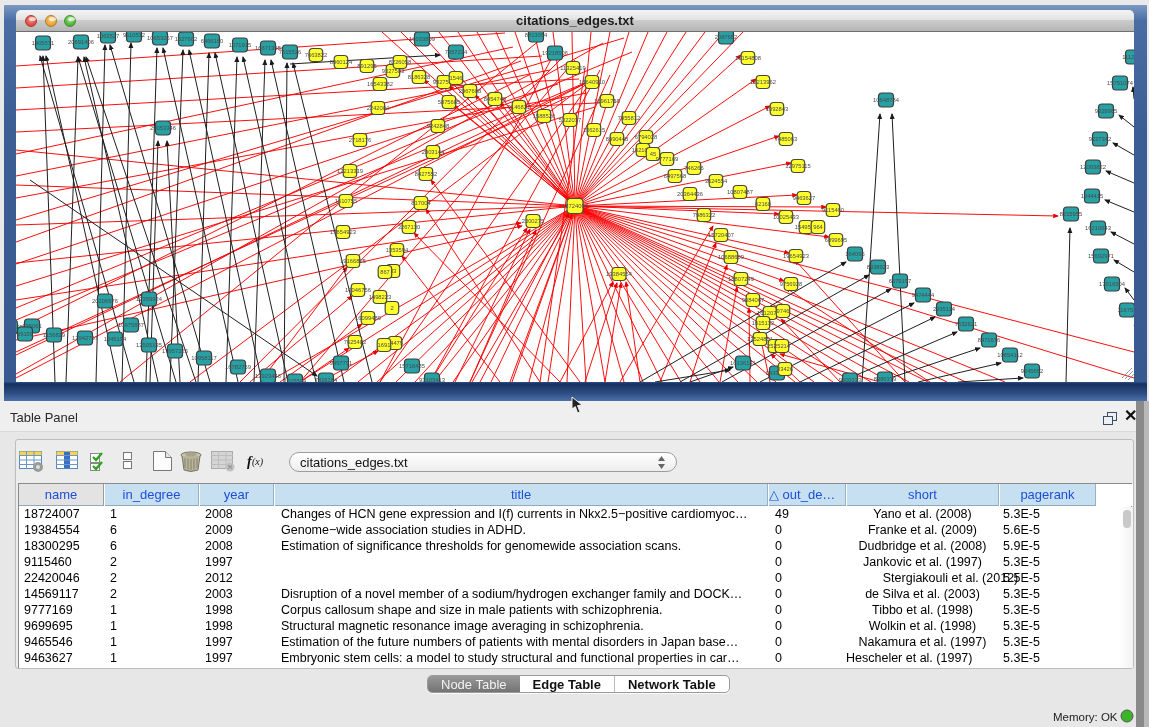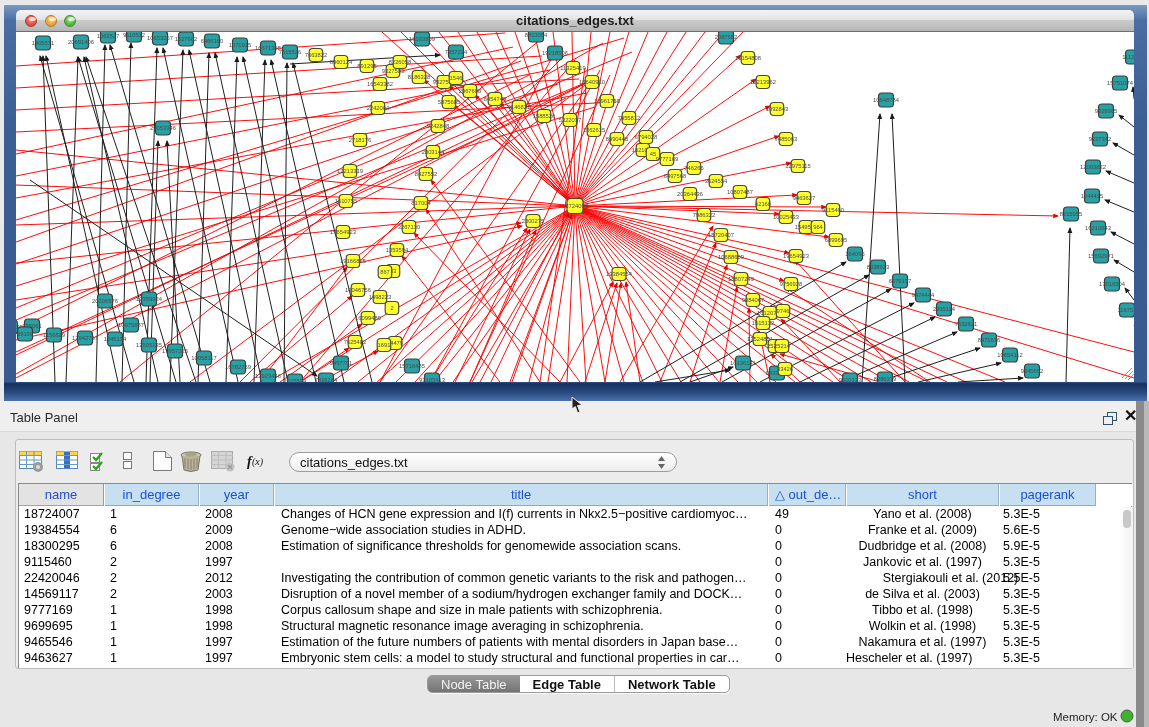--- a/index.html
+++ b/index.html
@@ -591,21 +591,21 @@
     <svg style="position:absolute;right:10px;top:3px" width="9" height="14">
         <path d="M4.5,0 L8,5 L1,5 Z" fill="#666"></path>
         <path d="M4.5,13 L8,8 L1,8 Z" fill="#666"></path>
       </svg>
   </div>
   <div id="thead">
     <div class="hc" style="left:0;width:85px;background:#e3e3e3;border-right:1px solid #9a9a9a">name</div>
     <div class="hc" style="left:86px;width:94px">in_degree</div>
     <div class="hc" style="left:181px;width:74px">year</div>
     <div class="hc" style="left:256px;width:493px">title</div>
-    <div class="hc" style="left:750px;width:77px;text-align:left;padding-left:6px">△ out_de…</div>
+    <div class="hc" style="left:750px;width:77px;text-align:left;">△ out_de…</div>
     <div class="hc" style="left:828px;width:152px">short</div>
     <div class="hc" style="left:981px;width:96px">pagerank</div>
     <div class="hc" style="left:1078px;width:36px;background:#fff;border-right:none;border-bottom:none">&nbsp;</div>
   </div>
   <div style="position:absolute;left:18px;top:106px;width:1103px;height:161px;background:#fff;border-left:1px solid #8a8a8a"></div>
   <div style="position:absolute;left:1119px;top:106px;width:14px;height:161px;background:linear-gradient(90deg,#ffffff,#f2f2f2)"></div>
   <div style="position:absolute;left:1123px;top:109px;width:8px;height:18px;background:#c8c8c8;border-radius:4px"></div>
 <div class="trow" style="top:106px">
 <span style="left:6px">18724007</span>
       <span style="left:92px">1</span>
@@ -638,21 +638,20 @@
       <span style="left:92px">2</span>
       <span style="left:187px">1997</span>
       <span style="left:757px">0</span>
 <span style="left:828px;width:153px;text-align:center">Jankovic et al. (1997)</span>
       <span style="left:985px">5.3E-5</span>
     </div>
 <div class="trow" style="top:170px">
 <span style="left:6px">22420046</span>
       <span style="left:92px">2</span>
       <span style="left:187px">2012</span>
-<span style="left:263px">Investigating the contribution of common genetic variants to the risk and pathogen…</span>
       <span style="left:757px">0</span>
 <span style="left:856px;width:153px;text-align:center">Stergiakouli et al. (2012)</span>
       <span style="left:985px">5.5E-5</span>
     </div>
 <div class="trow" style="top:186px">
 <span style="left:6px">14569117</span>
       <span style="left:92px">2</span>
       <span style="left:187px">2003</span>
 <span style="left:263px">Disruption of a novel member of a sodium/hydrogen exchanger family and DOCK…</span>
       <span style="left:757px">0</span>

